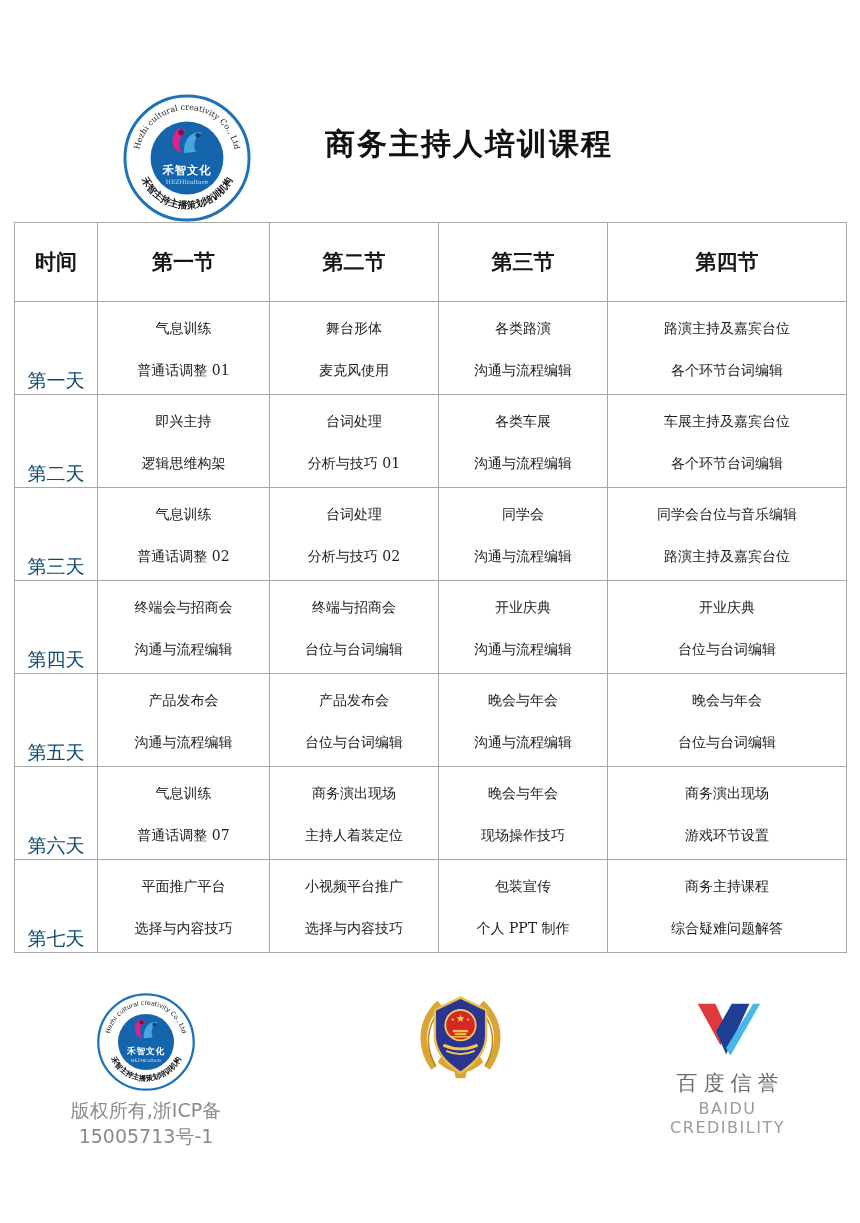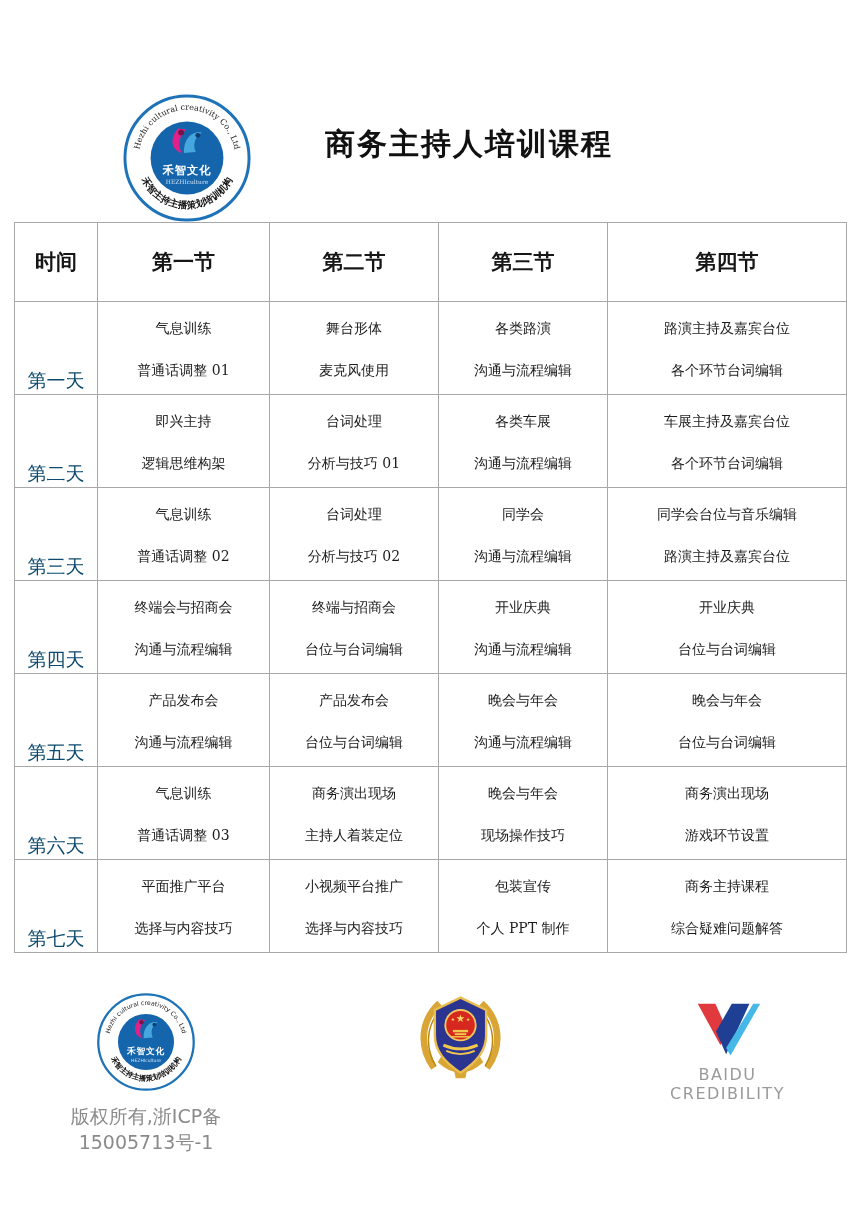--- a/index.html
+++ b/index.html
@@ -18,21 +18,21 @@
   table.course th{height:78px;font-size:21px;font-weight:700;color:#161616;vertical-align:middle;}
   td.day-cell{height:92px;vertical-align:bottom;padding-bottom:12px;font-size:19px;color:#0c4a6e;}
   td.course-cell{height:92px;vertical-align:top;font-size:14px;color:#1c1c1c;}
   .course-line{line-height:24px;white-space:nowrap;}
   .course-line:first-child{margin-top:14px;}
   .course-line:nth-child(2){margin-top:18px;}
 
   
   .footer-left{position:absolute;left:26px;top:992px;width:240px;text-align:center;
                font-family:"DejaVu Sans","Liberation Sans",sans-serif;}
-  .copyright{margin-top:12px;font-size:19px;color:#8a8a8a;letter-spacing:0;}
+  .copyright{margin-top:6px;font-size:19px;color:#8a8a8a;letter-spacing:0;}
   .footer-center{position:absolute;left:320px;top:990px;width:280px;text-align:center;
                font-family:"DejaVu Sans","Liberation Sans",sans-serif;}
   .police-record{margin-top:14px;font-size:21px;font-weight:700;color:#111;}
   .footer-right{position:absolute;left:640px;top:1000px;width:175px;text-align:center;
                font-family:"DejaVu Sans","Liberation Sans",sans-serif;}
   .baidu-title{margin-top:6px;font-size:21px;color:#6b6b6b;letter-spacing:6px;text-indent:6px;}
   .baidu-sub{margin-top:2px;font-size:16px;color:#9a9a9a;letter-spacing:1.5px;}
   .baidu-cert{margin-top:7px;font-size:21px;color:#1c1c1c;letter-spacing:3px;}
   svg{display:block;margin:0 auto;}
 </style>
@@ -170,21 +170,21 @@
             </td>
             <td class="course-cell">
               <div class="course-line">晚会与年会</div>
               <div class="course-line">台位与台词编辑</div>
             </td>
           </tr>
           <tr>
             <td class="day-cell">第六天</td>
             <td class="course-cell">
               <div class="course-line">气息训练</div>
-              <div class="course-line">普通话调整 03</div>
+              <div class="course-line">普通话调整 07</div>
             </td>
             <td class="course-cell">
               <div class="course-line">商务演出现场</div>
               <div class="course-line">主持人着装定位</div>
             </td>
             <td class="course-cell">
               <div class="course-line">晚会与年会</div>
               <div class="course-line">现场操作技巧</div>
             </td>
             <td class="course-cell">
@@ -253,16 +253,17 @@
       <path d="M35,64 Q50,71 65,64" stroke="#f2c94c" stroke-width="2" fill="none"></path>
     </svg>
   </div>
 
   <div class="footer-right">
     <svg viewBox="0 0 120 100" width="76" height="63">
       <polygon points="12,6 40,6 58,46 48,72" fill="#e03a3e"></polygon>
       <polygon points="66,6 94,6 57,86 41,50" fill="#1f3f94"></polygon>
       <polygon points="100,6 111,6 64,88 57,76" fill="#46b8e8"></polygon>
     </svg>
+    <div class="baidu-title">百度信誉</div>
     <div class="baidu-sub">BAIDU CREDIBILITY</div>
   </div>
 
 </div>
 
 </body></html>

